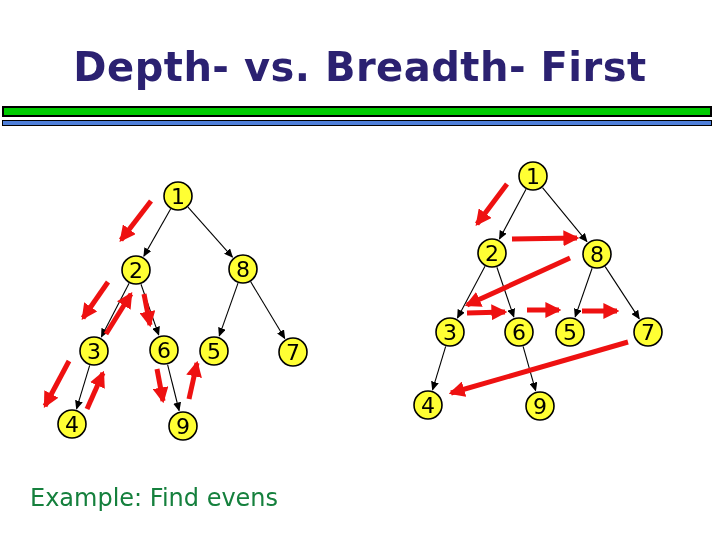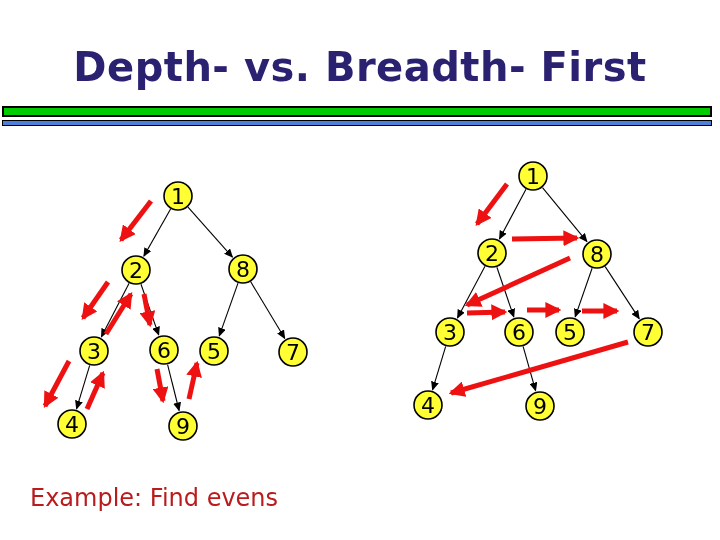--- a/index.html
+++ b/index.html
@@ -8,21 +8,21 @@
   .slide { position: relative; width: 720px; height: 540px; background: #ffffff; }
   .title { position: absolute; top: 44px; left: 0; width: 720px;
            text-align: center; font-size: 40px; font-weight: bold;
            letter-spacing: 0.5px; white-space: nowrap; }
   .bar { position: absolute; left: 2px; width: 710px; box-sizing: border-box; }
   .bar.green { top: 106px; height: 11px; border: 2px solid #000; }
   .bar.blue  { top: 120px; height: 6px;  border: 1px solid #000; }
   #tree-svg { position: absolute; top: 0; left: 0;
               font-family: "DejaVu Sans", sans-serif; }
   .caption { position: absolute; left: 30px; top: 484px; font-size: 24px;
-             color: #b91c1c; white-space: nowrap; }
+             color: #15803d; white-space: nowrap; }
 </style>
 </head>
 <body>
 
 <div class="slide">
 
   <div class="title" style="color: rgb(43, 33, 113);">Depth- vs. Breadth- First</div>
 
   <div class="bar green" style="background: rgb(0, 204, 0);"></div>
 

